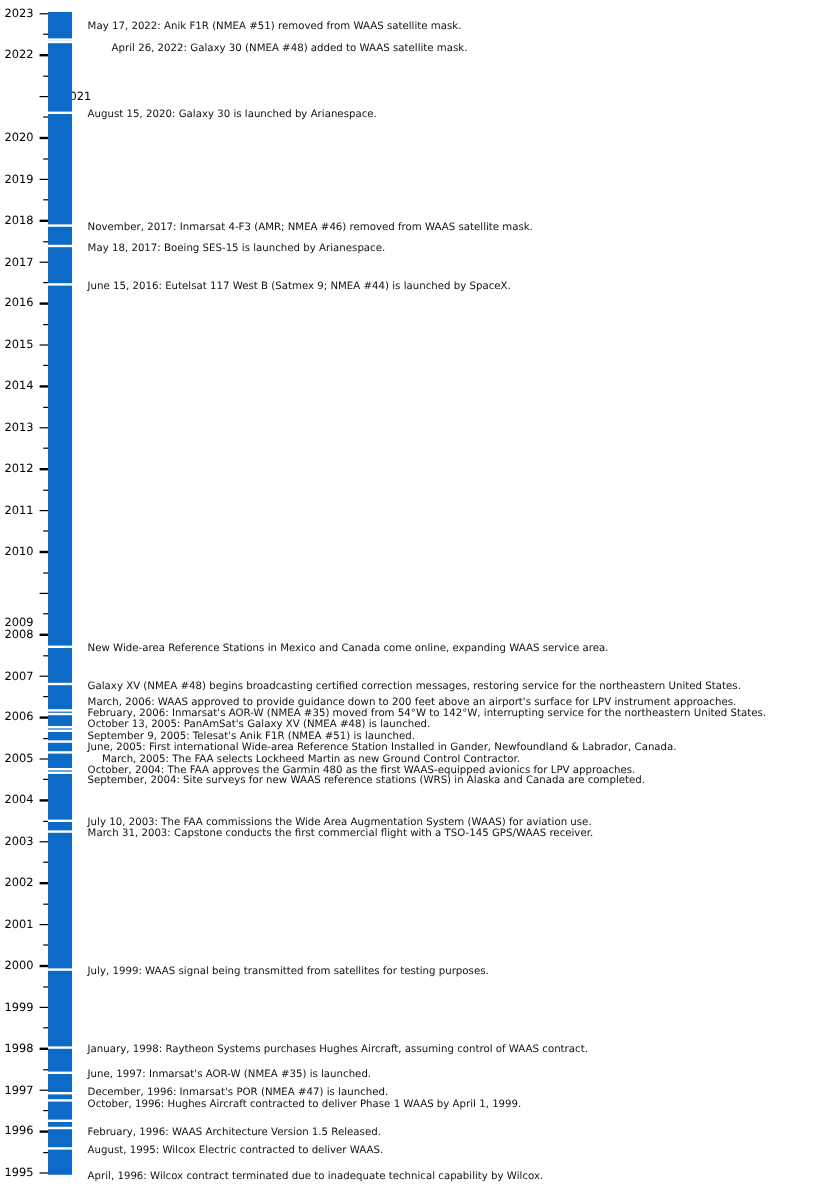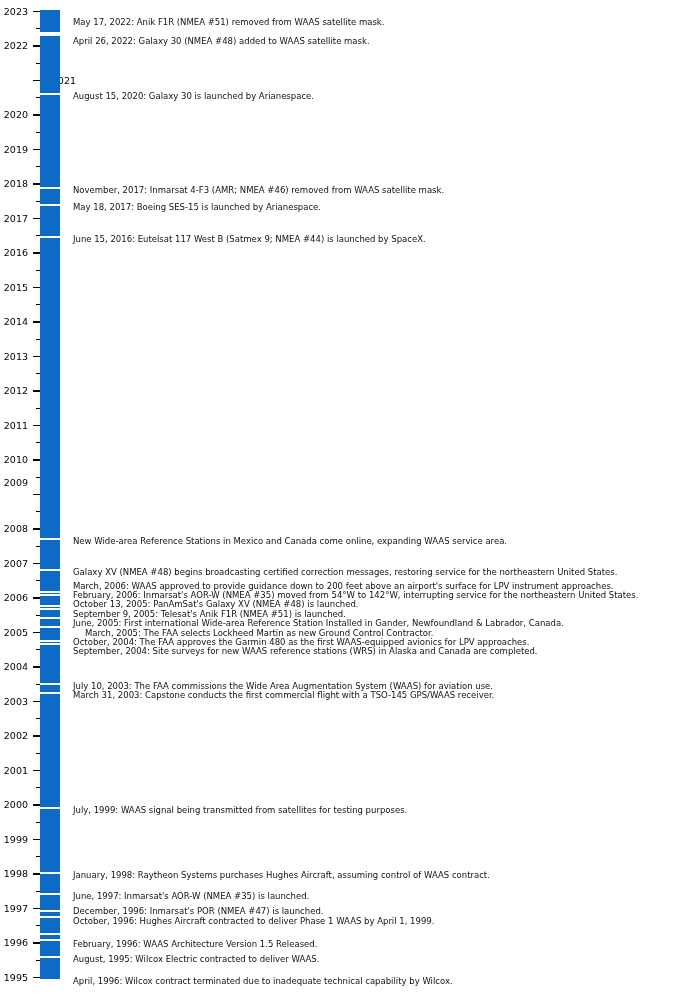--- a/index.html
+++ b/index.html
@@ -88,21 +88,21 @@
         <div class="year-label" style="top: 322px;">2014</div>
         <div class="tick-major" style="top: 355.85px;"></div>
         <div class="year-label" style="top: 356.5px;">2013</div>
         <div class="tick-major" style="top: 390.35px;"></div>
         <div class="year-label" style="top: 391px;">2012</div>
         <div class="tick-major" style="top: 424.85px;"></div>
         <div class="year-label" style="top: 425.5px;">2011</div>
         <div class="tick-major" style="top: 459.35px;"></div>
         <div class="year-label" style="top: 460px;">2010</div>
         <div class="tick-major" style="top: 493.85px;"></div>
-        <div class="year-label" style="top: 483px;">2009</div>
+        <div class="year-label" style="top: 519px;">2009</div>
         <div class="tick-major" style="top: 528.35px;"></div>
         <div class="year-label" style="top: 529px;">2008</div>
         <div class="tick-major" style="top: 562.85px;"></div>
         <div class="year-label" style="top: 563.5px;">2007</div>
         <div class="tick-major" style="top: 597.35px;"></div>
         <div class="year-label" style="top: 598px;">2006</div>
         <div class="tick-major" style="top: 631.85px;"></div>
         <div class="year-label" style="top: 632.5px;">2005</div>
         <div class="tick-major" style="top: 666.35px;"></div>
         <div class="year-label" style="top: 667px;">2004</div>
@@ -176,21 +176,21 @@
         <div class="event-line" style="top: 861.62px; background: rgb(255, 255, 255);"></div>
         <div class="event-line" style="top: 883.01px; background: rgb(255, 255, 255);"></div>
         <div class="event-line" style="top: 900.26px; background: rgb(255, 255, 255);"></div>
         <div class="event-line" style="top: 906.125px; background: rgb(255, 255, 255);"></div>
         <div class="event-line" style="top: 923.375px; background: rgb(255, 255, 255);"></div>
         <div class="event-line" style="top: 929.24px; background: rgb(255, 255, 255);"></div>
         <div class="event-line" style="top: 946.49px; background: rgb(255, 255, 255);"></div>
       </div>
     <div id="labels-layer">
         <div class="event-label" style="top: 22px; color: rgb(17, 17, 17); text-align: right;">May 17, 2022: Anik F1R (NMEA #51) removed from WAAS satellite mask.</div>
-        <div class="event-label" style="top: 40.7975px; color: rgb(17, 17, 17);">April 26, 2022: Galaxy 30 (NMEA #48) added to WAAS satellite mask.</div>
+        <div class="event-label" style="top: 40.7975px; color: rgb(17, 17, 17); margin-left: 20px;">April 26, 2022: Galaxy 30 (NMEA #48) added to WAAS satellite mask.</div>
         <div class="event-label" style="top: 95.61px; color: rgb(17, 17, 17);">August 15, 2020: Galaxy 30 is launched by Arianespace.</div>
         <div class="event-label" style="top: 190.485px; color: rgb(17, 17, 17);">November, 2017: Inmarsat 4-F3 (AMR; NMEA #46) removed from WAAS satellite mask.</div>
         <div class="event-label" style="top: 207.39px; color: rgb(17, 17, 17);">May 18, 2017: Boeing SES-15 is launched by Arianespace.</div>
         <div class="event-label" style="top: 239.475px; color: rgb(17, 17, 17);">June 15, 2016: Eutelsat 117 West B (Satmex 9; NMEA #44) is launched by SpaceX.</div>
         <div class="event-label" style="top: 541.005px; color: rgb(17, 17, 17);">New Wide-area Reference Stations in Mexico and Canada come online, expanding WAAS service area.</div>
         <div class="event-label" style="top: 572.055px; color: rgb(17, 17, 17);">Galaxy XV (NMEA #48) begins broadcasting certified correction messages, restoring service for the northeastern United States.</div>
         <div class="event-label" style="top: 585.558px; color: rgb(17, 17, 17);">March, 2006: WAAS approved to provide guidance down to 200 feet above an airport's surface for LPV instrument approaches.</div>
         <div class="event-label" style="top: 594.958px; color: rgb(17, 17, 17);">February, 2006: Inmarsat's AOR-W (NMEA #35) moved from 54°W to 142°W, interrupting service for the northeastern United States.</div>
         <div class="event-label" style="top: 604.358px; color: rgb(17, 17, 17);">October 13, 2005: PanAmSat's Galaxy XV (NMEA #48) is launched.</div>
         <div class="event-label" style="top: 613.757px; color: rgb(17, 17, 17);">September 9, 2005: Telesat's Anik F1R (NMEA #51) is launched.</div>

